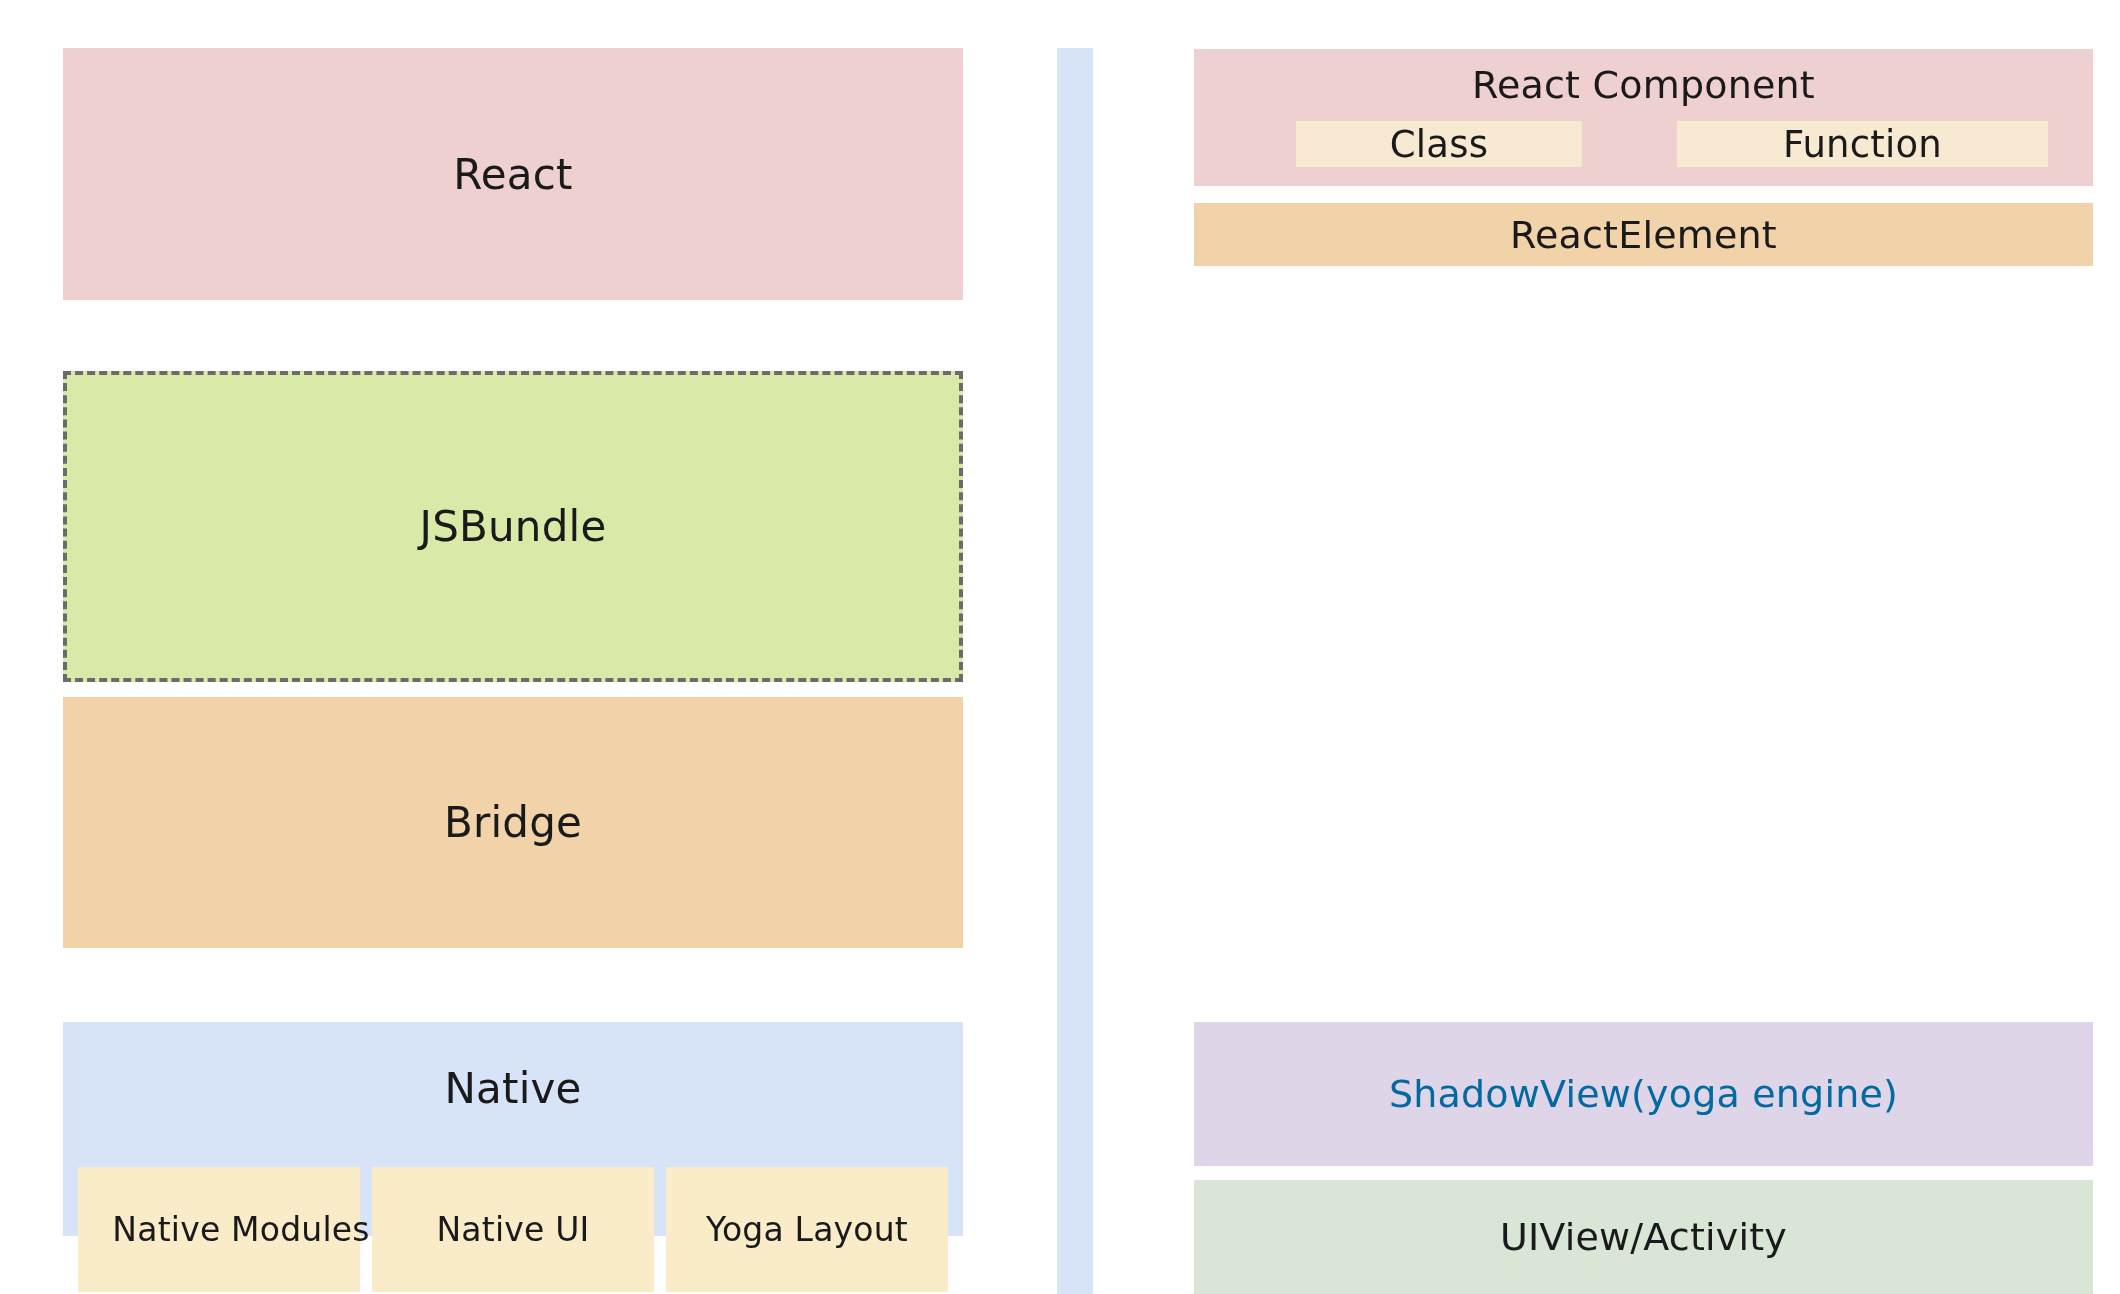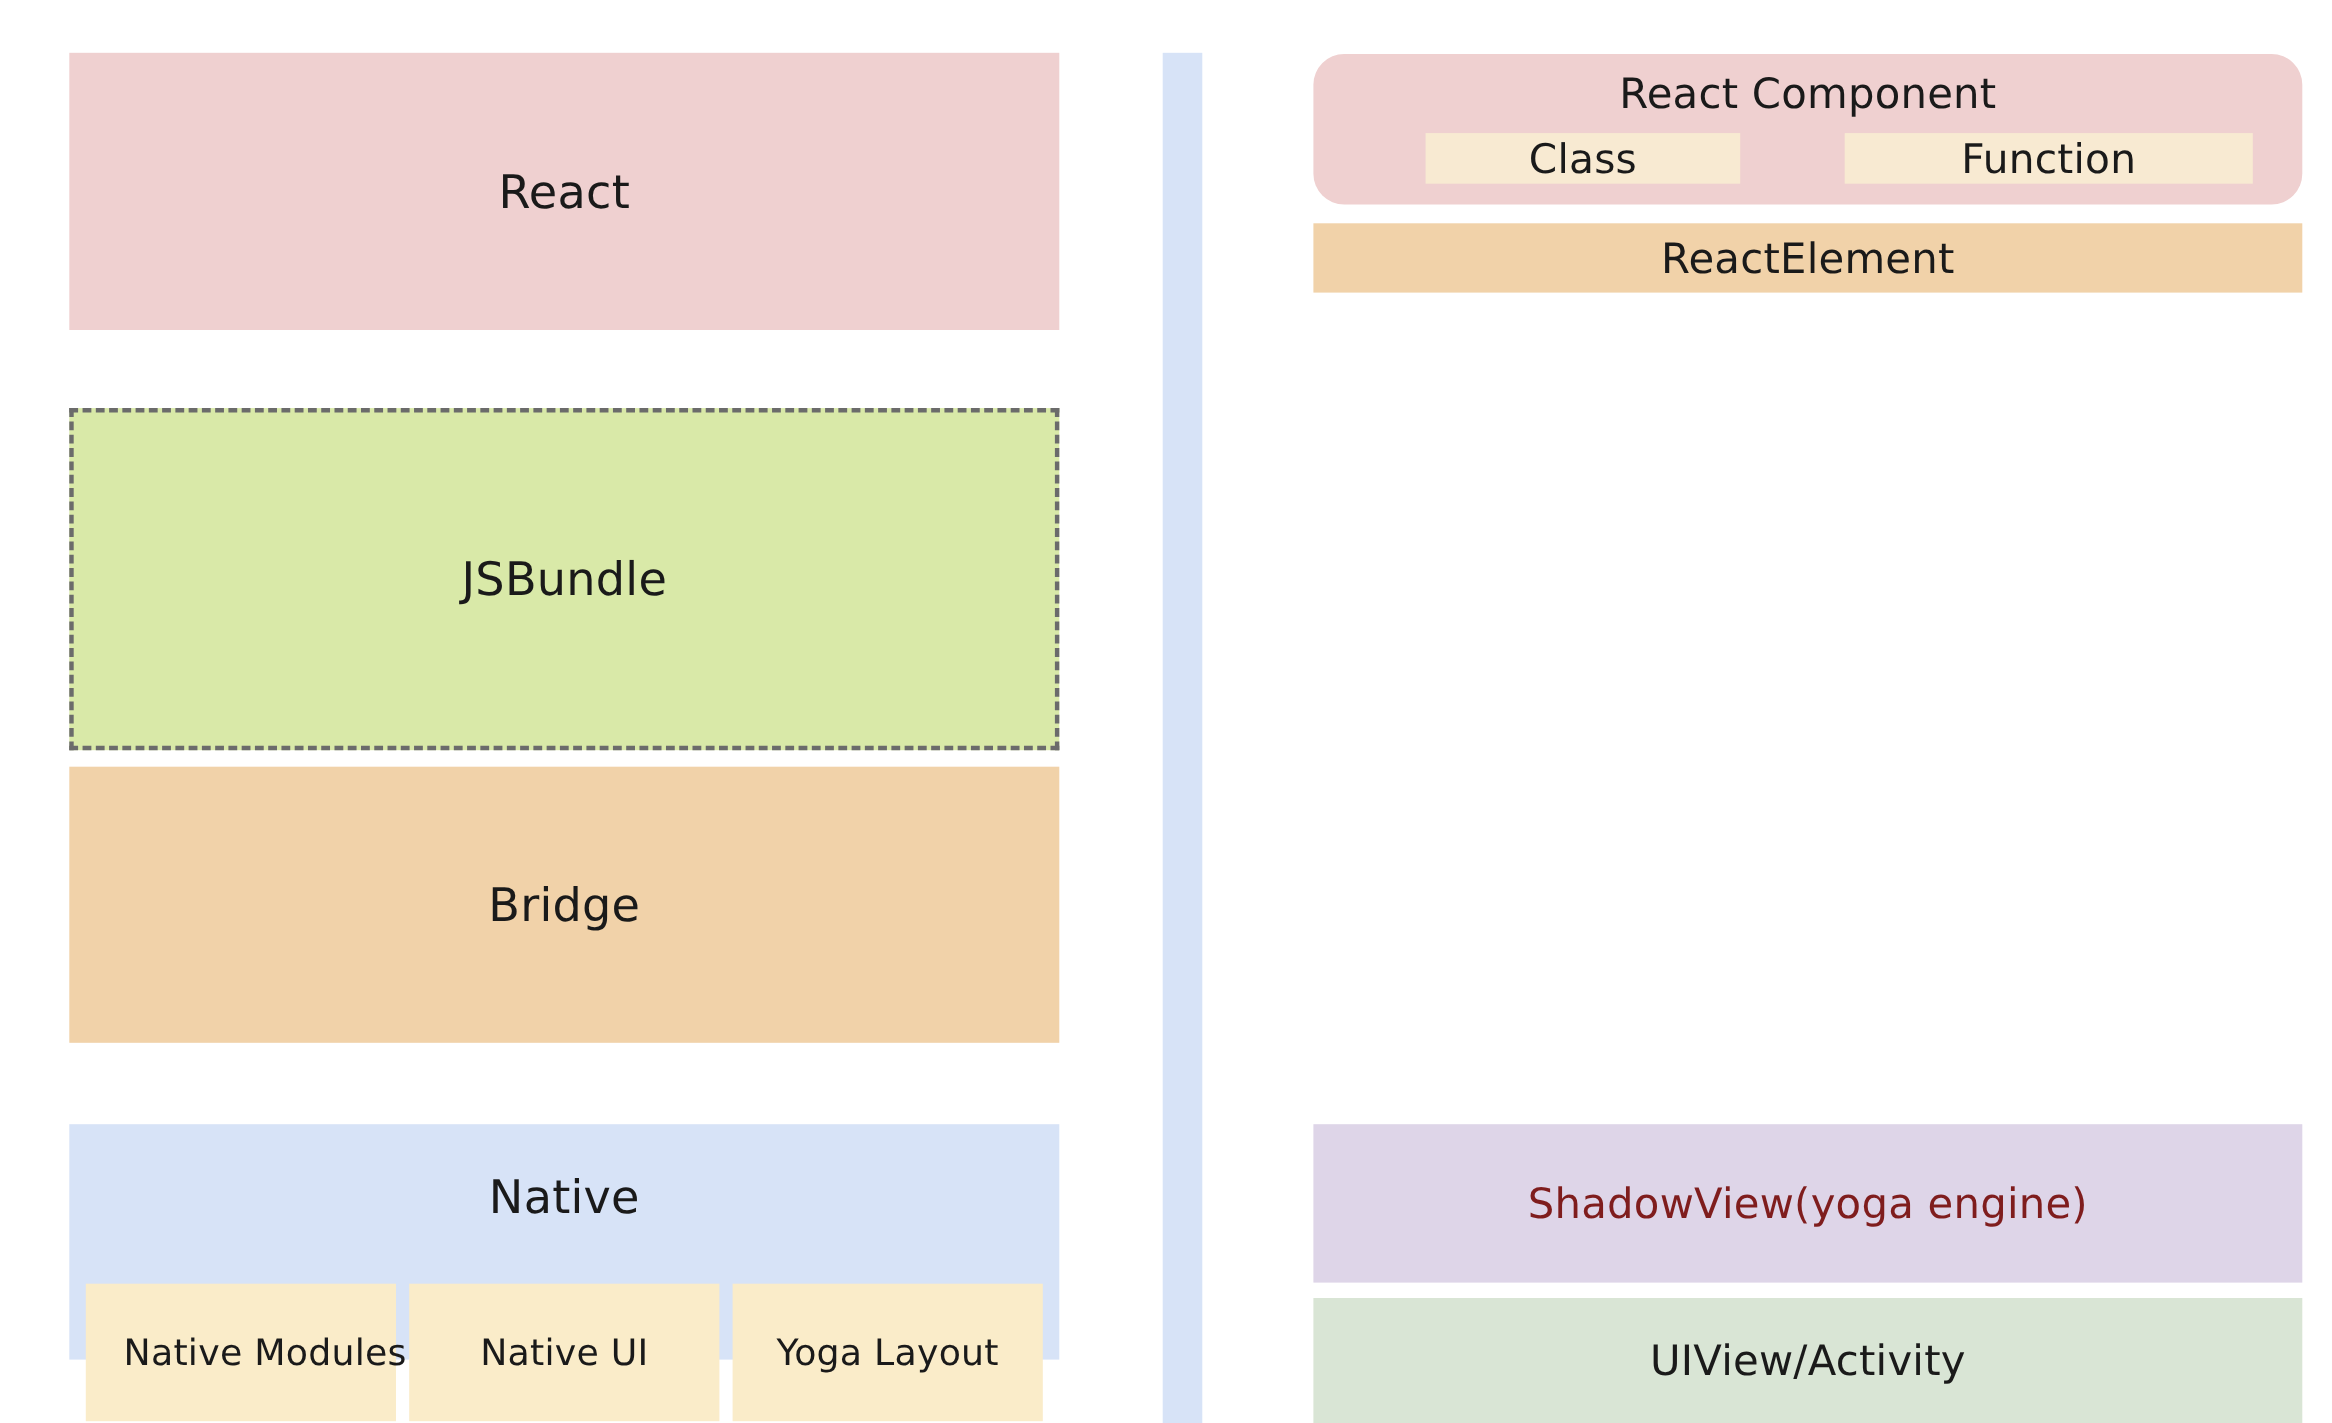--- a/index.html
+++ b/index.html
@@ -85,21 +85,20 @@
     position: absolute;
     left: 1057px; top: 48px;
     width: 36px; height: 1246px;
   }
 
   
   #react-component-box {
     left: 1194px; top: 49px;
     width: 899px; height: 137px;
     display: block;
-    border-radius: 28px;
   }
   #react-component-title {
     position: absolute;
     left: 0; top: 14px;
     width: 100%;
     text-align: center;
     font-size: 38px;
   }
   #class-box {
     position: absolute;
@@ -173,21 +172,21 @@
     </div>
     <div id="function-box" style="background: rgb(248, 234, 210);">
       <span>Function</span>
     </div>
   </div>
 
   <div class="box" id="reactelement-box" style="background: rgb(241, 210, 169); color: rgb(26, 26, 26);">
     <span>ReactElement</span>
   </div>
 
-  <div class="box" id="shadowview-box" style="background: rgb(222, 213, 232); color: #7f1d1d;">
+  <div class="box" id="shadowview-box" style="background: rgb(222, 213, 232); color: #0369a1;">
     <span>ShadowView(yoga engine)</span>
   </div>
 
   <div class="box" id="uiview-box" style="background: rgb(217, 229, 213); color: rgb(26, 26, 26);">
     <span>UIView/Activity</span>
   </div>
 
 </div>
 
 </body></html>

